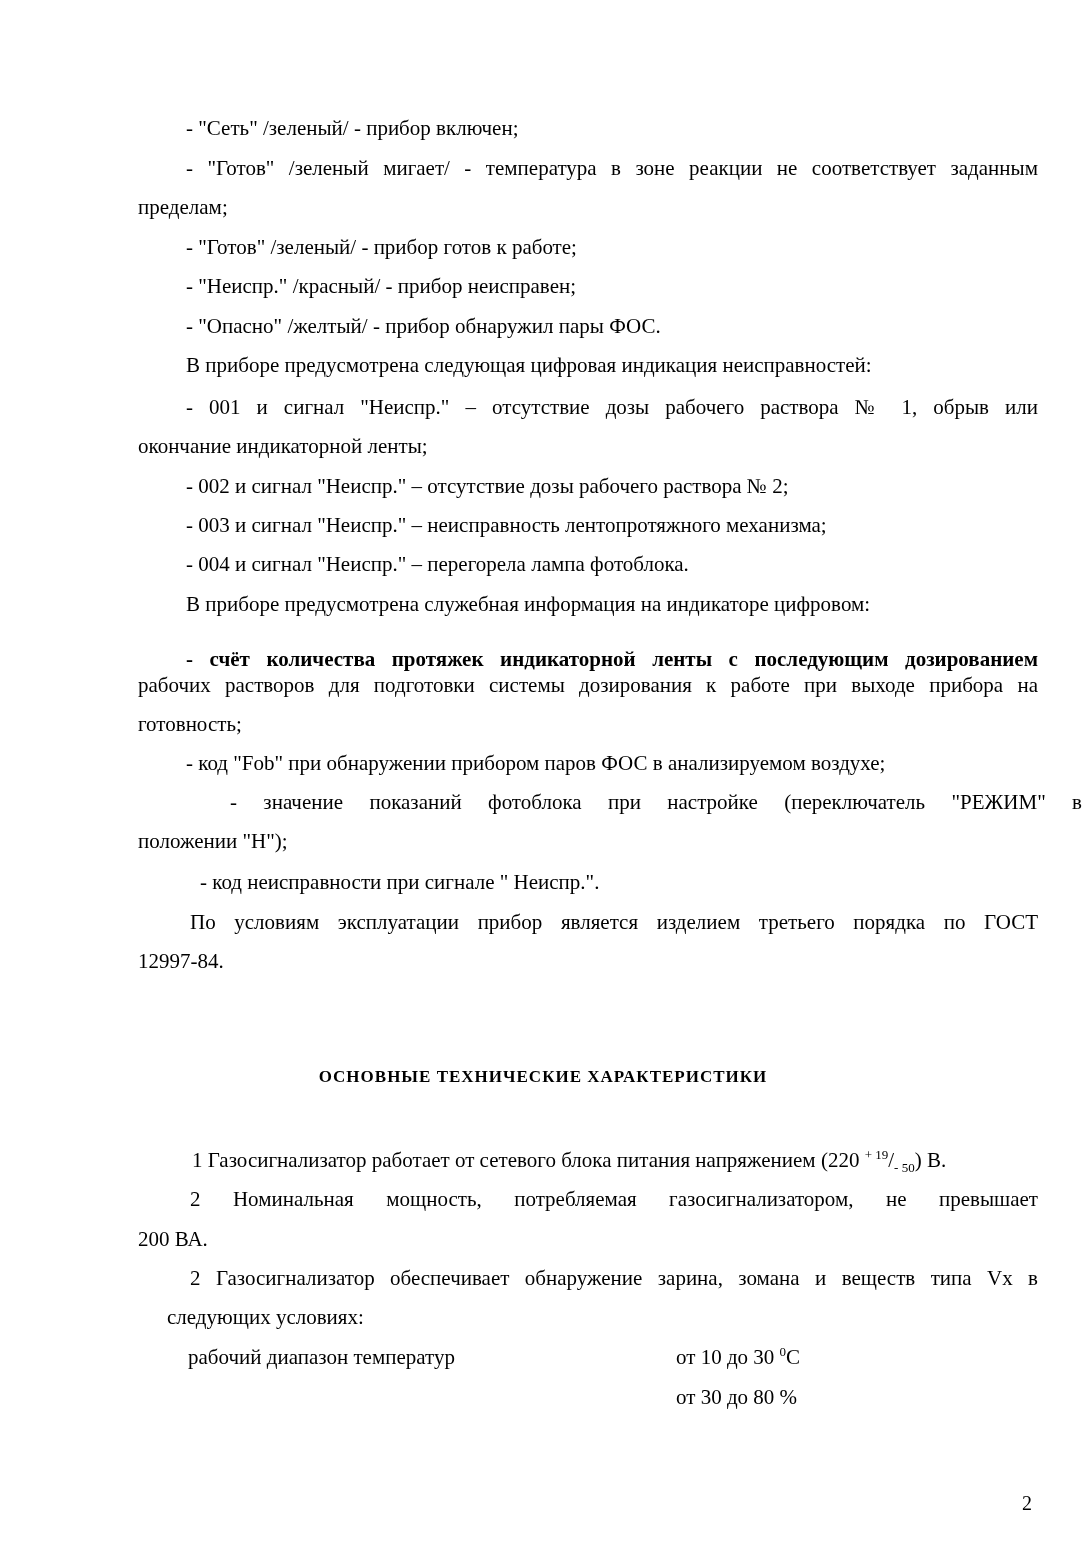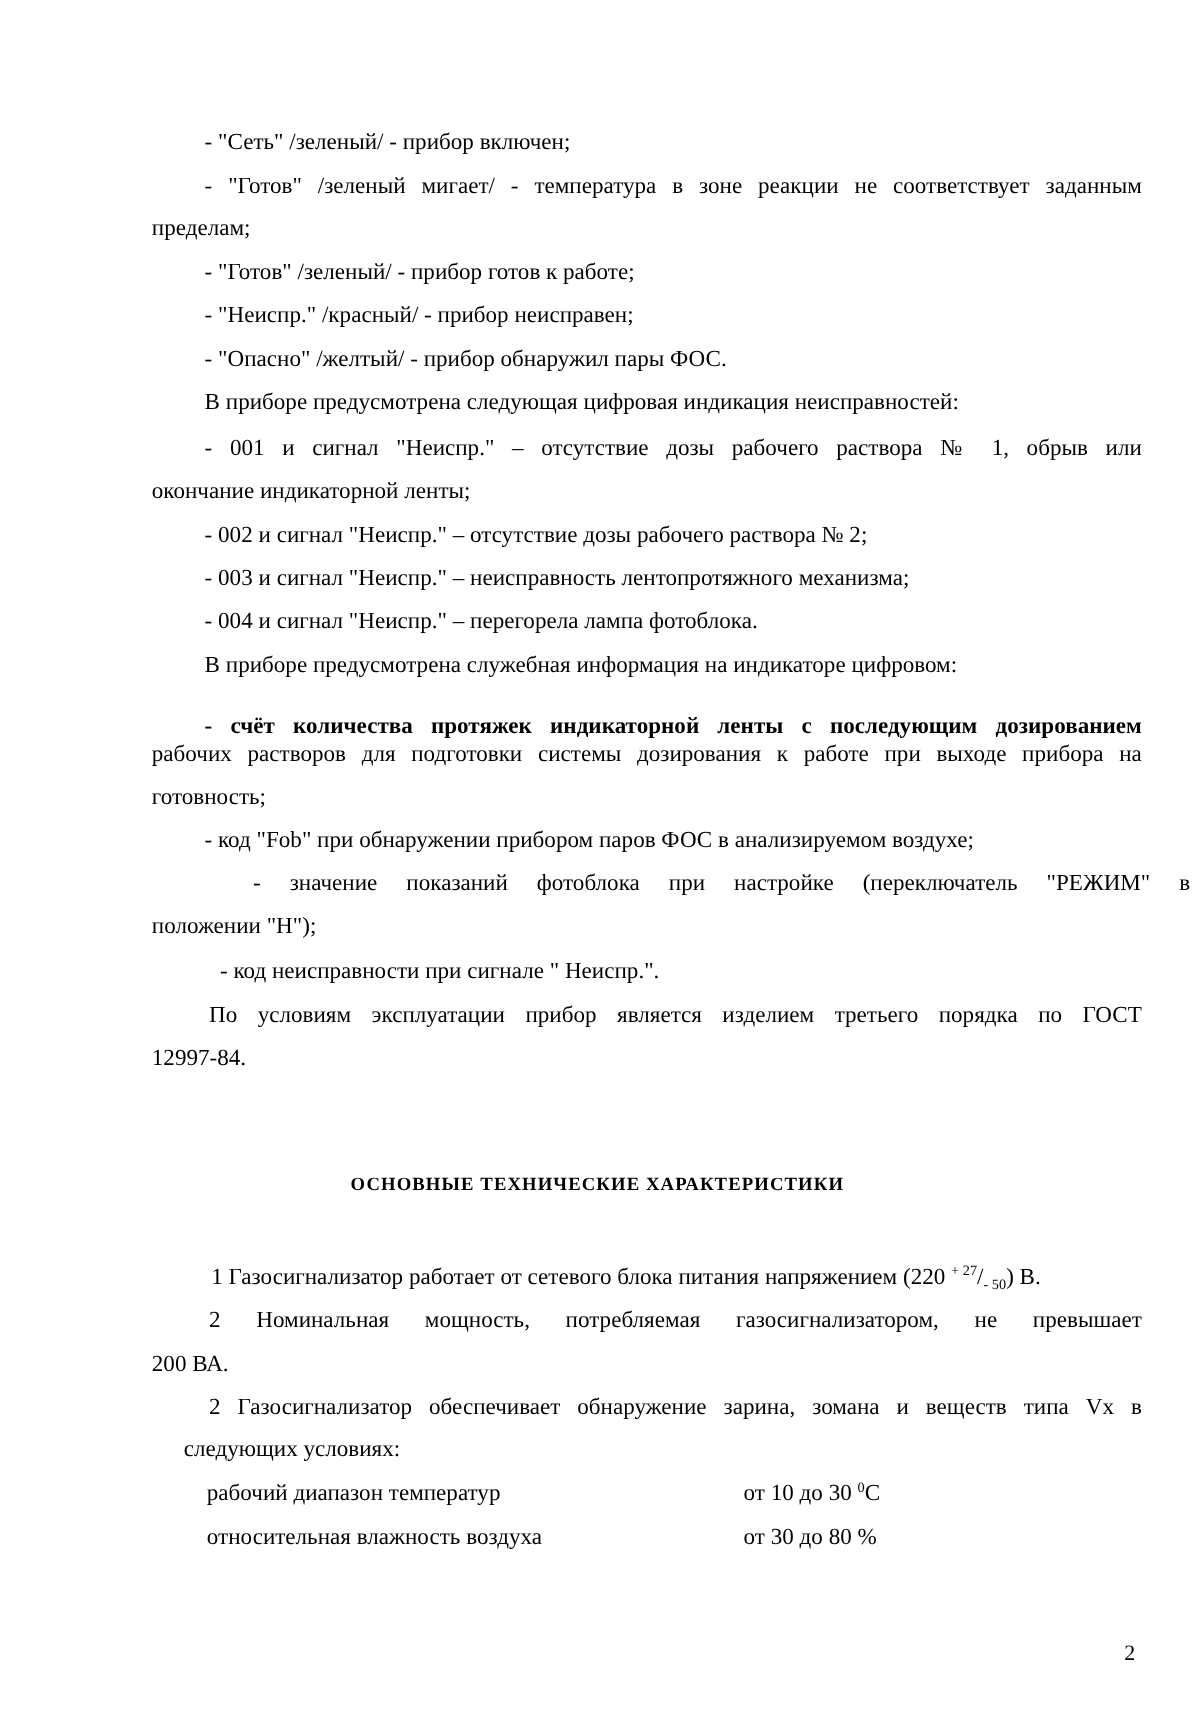--- a/index.html
+++ b/index.html
@@ -41,30 +41,29 @@
   <div class="line" style="left:138px; top:828px;">положении "Н");</div>
   <div class="line" style="left:200px; top:869px;">-    код неисправности при сигнале " Неиспр.".</div>
 
   <div class="line just" style="left:190px; top:909px; width:848px;">По условиям эксплуатации прибор является изделием третьего порядка по ГОСТ</div>
   <div class="line" style="left:138px; top:948px;">12997-84.</div>
 
   <div class="heading">ОСНОВНЫЕ  ТЕХНИЧЕСКИЕ  ХАРАКТЕРИСТИКИ</div>
 
   <div class="line" style="left:192px; top:1147px;">
     <span>1 Газосигнализатор работает от сетевого блока питания напряжением (220</span>
-    <sup>+ 27</sup><span>/</span><sub>- 50</sub><span>) В.</span>
+    <sup>+ 19</sup><span>/</span><sub>- 50</sub><span>) В.</span>
   </div>
   <div class="line just" style="left:190px; top:1186px; width:848px;">2 Номинальная мощность,    потребляемая   газосигнализатором,   не превышает</div>
   <div class="line" style="left:138px; top:1226px;">200 ВА.</div>
   <div class="line just" style="left:190px; top:1265px; width:848px;">2 Газосигнализатор  обеспечивает  обнаружение зарина, зомана и веществ типа Vx  в</div>
   <div class="line" style="left:138px; top:1304px;margin-left:29px;">следующих условиях:</div>
 
   <div class="line" style="left:188px; top:1344px; width:850px;">
     <span>рабочий диапазон температур</span>
     <span class="col2" style="left:488px;"><span>от 10 до 30 </span><sup>0</sup><span>С</span></span>
   </div>
   <div class="line" style="left:188px; top:1384px; width:850px;">
-    <span>относительная влажность воздуха</span>
     <span class="col2" style="left:488px;">от 30 до 80 %</span>
   </div>
 
   <div class="pn">2</div>
 </div>
 
 </body></html>

